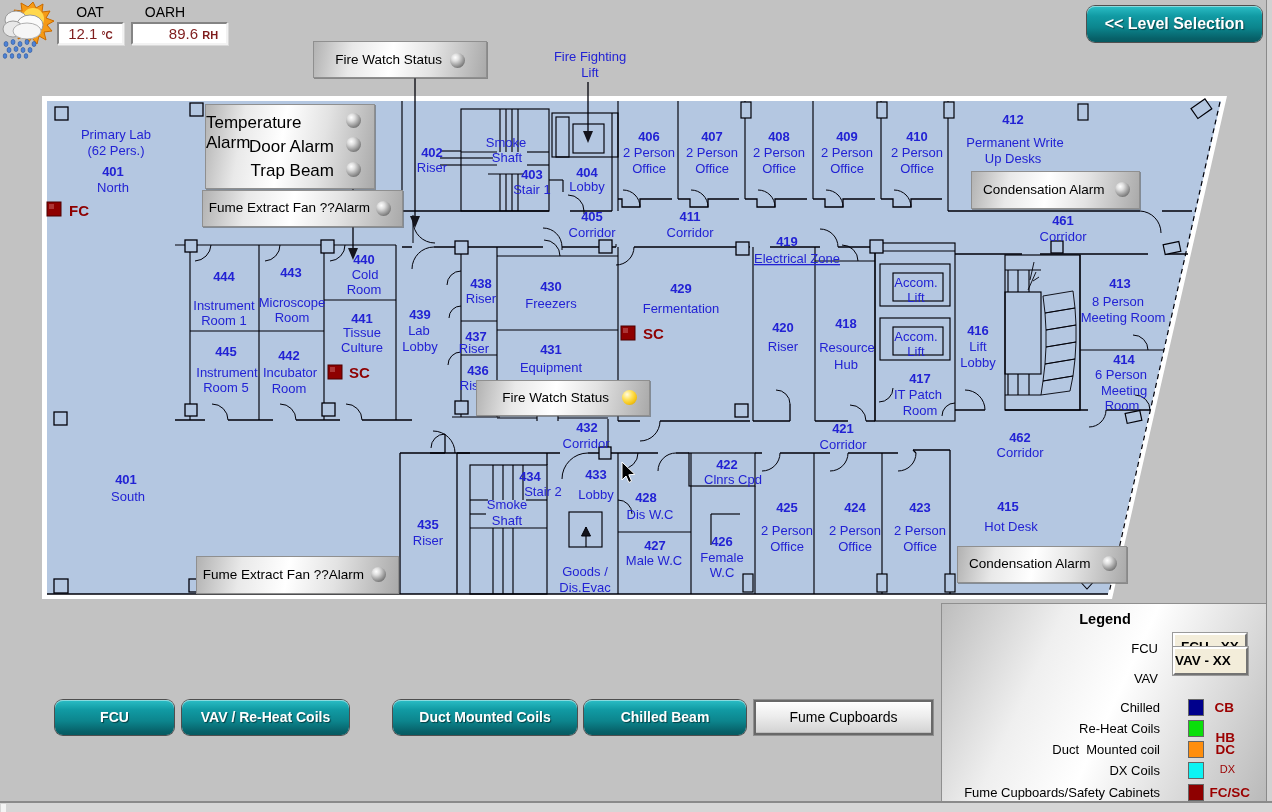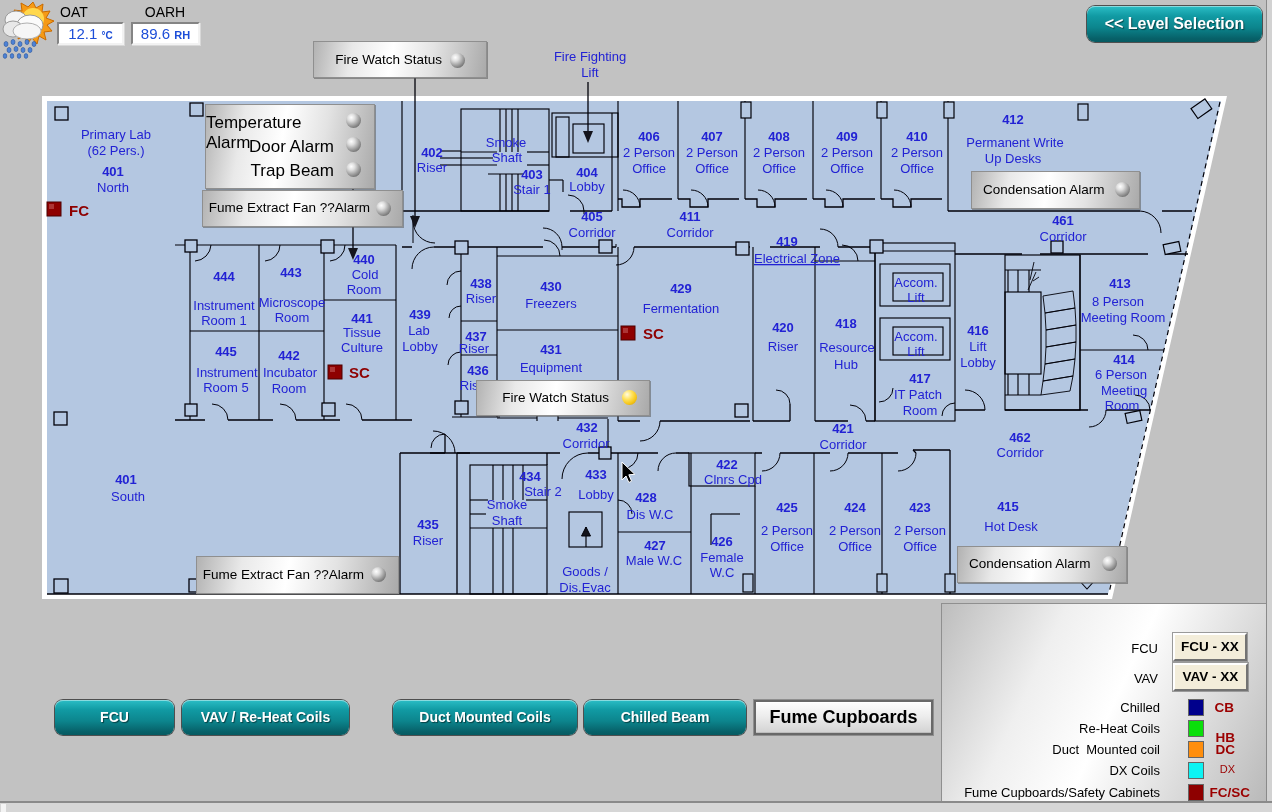--- a/index.html
+++ b/index.html
@@ -4,23 +4,23 @@
 <style>
 html,body{margin:0;padding:0;}
 body{width:1272px;height:812px;background:#c2c2c2;font-family:"Liberation Sans",sans-serif;overflow:hidden;position:relative;}
 #plansvg{position:absolute;left:0;top:0;z-index:1;}
 .panel{position:absolute;z-index:3;background:linear-gradient(100deg,#b2b2b2 0%,#e9e9e9 22%,#ffffff 45%,#e3e3e3 68%,#a9a9a9 100%);border:1px solid #8f8f8f;box-shadow:1px 1px 0 rgba(90,90,90,.55);color:#000;}
 .ball{display:inline-block;width:15px;height:15px;border-radius:50%;background:radial-gradient(circle at 35% 30%,#ffffff 0%,#dedede 25%,#a0a0a0 55%,#636363 85%,#525252 100%);vertical-align:middle;}
 .ballyellow{background:radial-gradient(circle at 34% 30%,#fffbe0 0%,#ffe25c 35%,#f5c518 65%,#c79400 100%);}
 .tealbtn{position:absolute;z-index:3;border-radius:8px;background:linear-gradient(180deg,#2bbec6 0%,#119aa3 28%,#0c858d 60%,#076169 90%,#065a61 100%);box-shadow:0 0 0 1px #4f4f4f, inset 0 1px 0 rgba(255,255,255,.45);color:#fff;font-weight:bold;font-size:14px;text-align:center;}
 .tealbtn span{display:block;}
 .btxt{text-shadow:1px 1px 1px rgba(0,0,0,.5);}
-.greybtn{position:absolute;z-index:3;background:linear-gradient(180deg,#fdfdfd 0%,#ededed 45%,#d2d2d2 100%);border:2px solid #686868;outline:1px solid #8f8f8f;box-shadow:inset 0 1px 0 #fff,inset 0 -1px 0 #bdbdbd;color:#000;font-weight:bold;font-size:18px;text-align:center;}
+.greybtn{position:absolute;z-index:3;background:linear-gradient(180deg,#fdfdfd 0%,#ededed 45%,#d2d2d2 100%);border:2px solid #686868;outline:1px solid #8f8f8f;box-shadow:inset 0 1px 0 #fff,inset 0 -1px 0 #bdbdbd;color:#000;font-weight:normal;font-size:14px;text-align:center;}
 .lbl{position:absolute;z-index:3;color:#000;}
-.valbox{position:absolute;z-index:3;background:#fff;border-top:2px solid #848484;border-left:2px solid #848484;border-right:2px solid #f2f2f2;border-bottom:2px solid #f2f2f2;box-shadow:1px 1px 0 #d8d8d8;color:#1d4ed8;}
+.valbox{position:absolute;z-index:3;background:#fff;border-top:2px solid #848484;border-left:2px solid #848484;border-right:2px solid #f2f2f2;border-bottom:2px solid #f2f2f2;box-shadow:1px 1px 0 #d8d8d8;color:#7f1d1d;}
 </style>
 </head>
 <body>
 
 <svg width="62" height="60" style="position:absolute;left:0;top:0;z-index:3" viewBox="0 0 62 60">
 <g>
 <path d="M33 2 l3 6 7-4 -1 8 8-1 -4 7 8 3 -7 4 5 6 -8 1 2 8 -7 -4 -2 8 -5-6 -5 6 -2-8 -7 3 2-8 -8-1 5-6 -7-4 8-3 -4-7 8 1 -1-8 7 4z" fill="#f59a16" stroke="#c96a00" stroke-width="1"></path>
 <circle cx="33" cy="19" r="11" fill="#ffd84d"></circle>
 <ellipse cx="16" cy="20" rx="11" ry="9" fill="#f4f4f4" stroke="#9a9a9a" stroke-width="1"></ellipse>
 <ellipse cx="30" cy="25" rx="13" ry="10" fill="#fbfbfb" stroke="#9a9a9a" stroke-width="1"></ellipse>
@@ -37,27 +37,27 @@
         <ellipse cx="23" cy="50" rx="2" ry="2.6"></ellipse>
         <ellipse cx="30" cy="50" rx="2" ry="2.6"></ellipse>
 <ellipse cx="5" cy="56" rx="1.8" ry="2.4"></ellipse>
         <ellipse cx="12" cy="56" rx="1.8" ry="2.4"></ellipse>
         <ellipse cx="19" cy="56" rx="1.8" ry="2.4"></ellipse>
         <ellipse cx="26" cy="56" rx="1.8" ry="2.4"></ellipse>
 </g>
 </g>
 </svg>
 
-<div class="lbl" style="left:60px;top:4px;width:60px;font-size:14px;">OAT</div>
+<div class="lbl" style="left:60px;top:4px;width:60px;text-align:center;font-size:14px;">OAT</div>
 
 <div class="valbox" style="left:57px;top:22px;width:63px;height:19px;text-align:center;font-size:15px;line-height:19px;">12.1 <span style="font-size:10px;font-weight:bold;">°C</span></div>
 
 <div class="lbl" style="left:135px;top:4px;width:60px;text-align:center;font-size:14px;">OARH</div>
 
-<div class="valbox" style="left:131px;top:22px;width:65px;height:19px;text-align:center;font-size:15px;line-height:19px;">89.6 <span style="font-size:11px;font-weight:bold;">RH</span></div>
+<div class="valbox" style="left:131px;top:22px;width:65px;height:19px;text-align:center;font-size:15px;line-height:19px;padding-left:28px;">89.6 <span style="font-size:11px;font-weight:bold;">RH</span></div>
 
 <div class="tealbtn" style="left:1087px;top:6px;width:175px;height:36px;line-height:36px;font-size:16px;">
     <span class="btxt">&lt;&lt; Level Selection</span>
   </div>
 
 <div class="panel" style="left:313px;top:41px;width:172px;height:35px;font-size:13.5px;line-height:35px;text-align:center;">Fire Watch Status&nbsp;&nbsp;<span class="ball" style="width:15px;height:15px;"></span></div>
 
 <div class="panel" style="left:205px;top:104px;width:168px;height:83px;font-size:17px;">
 <div style="position:absolute;right:40px;top:8px;">Temperature Alarm</div>
     <span class="ball" style="position:absolute;right:13px;top:8px;"></span>
@@ -105,26 +105,27 @@
   </div>
 
 <div class="tealbtn" style="left:584px;top:700px;width:162px;height:35px;line-height:35px;">
     <span class="btxt">Chilled Beam</span>
   </div>
 
 <div class="greybtn" style="left:754px;top:700px;width:175px;height:31px;line-height:31px;">Fume Cupboards</div>
 
 <div class="panel" style="left:941px;top:603px;width:326px;height:200px;background:linear-gradient(115deg,#bdbdbd 0%,#efefef 30%,#ffffff 52%,#d9d9d9 78%,#b8b8b8 100%);font-size:13px;">
 
+<div style="position:absolute;left:0;top:7px;width:100%;text-align:center;font-size:14.5px;font-weight:bold;">Legend</div>
 
 <div style="position:absolute;right:110px;top:37px;">FCU</div>
 <div style="position:absolute;right:21px;top:29px;width:70px;height:24px;background:#f3edda;border-top:2px solid #fff;border-left:2px solid #fff;border-right:2px solid #737373;border-bottom:2px solid #737373;box-shadow:0 0 0 1px #9a9a9a;text-align:center;line-height:24px;font-weight:bold;font-size:13.5px;">FCU - XX</div>
 
 <div style="position:absolute;right:110px;top:67px;">VAV</div>
-<div style="position:absolute;right:20px;top:59px;width:71px;height:24px;background:#f3edda;border-top:2px solid #fff;border-left:2px solid #fff;border-right:2px solid #737373;border-bottom:2px solid #737373;box-shadow:0 0 0 1px #9a9a9a;text-align:center;line-height:24px;font-weight:bold;font-size:13.5px;">VAV - XX</div>
+<div style="position:absolute;right:20px;top:43px;width:71px;height:24px;background:#f3edda;border-top:2px solid #fff;border-left:2px solid #fff;border-right:2px solid #737373;border-bottom:2px solid #737373;box-shadow:0 0 0 1px #9a9a9a;line-height:24px;font-weight:bold;font-size:13.5px;">VAV - XX</div>
 
 <div style="position:absolute;right:108px;top:96px;">Chilled</div>
 <div style="position:absolute;right:64px;top:95px;width:14px;height:15px;background:#00008c;border:1px solid #666;"></div>
 <div style="position:absolute;right:34px;top:96px;color:#9b0000;font-weight:bold;font-size:13.5px;">CB</div>
 
 <div style="position:absolute;right:108px;top:117px;">Re-Heat Coils</div>
 <div style="position:absolute;right:64px;top:116px;width:14px;height:15px;background:#0adf0a;border:1px solid #666;"></div>
 <div style="position:absolute;right:33px;top:126px;color:#9b0000;font-weight:bold;font-size:13.5px;">HB</div>
 
 <div style="position:absolute;right:108px;top:138px;">Duct&nbsp;&nbsp;Mounted coil</div>

